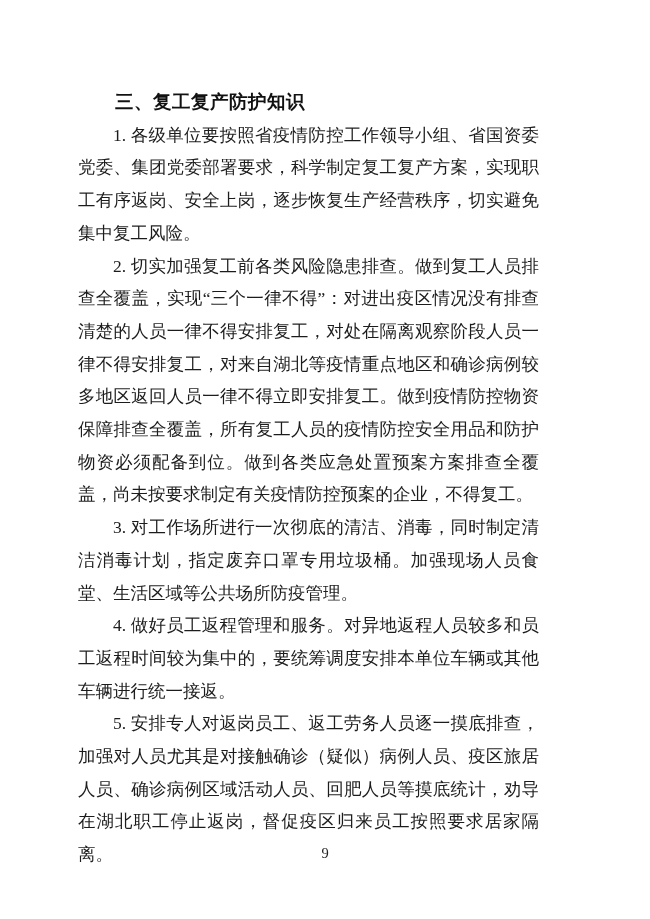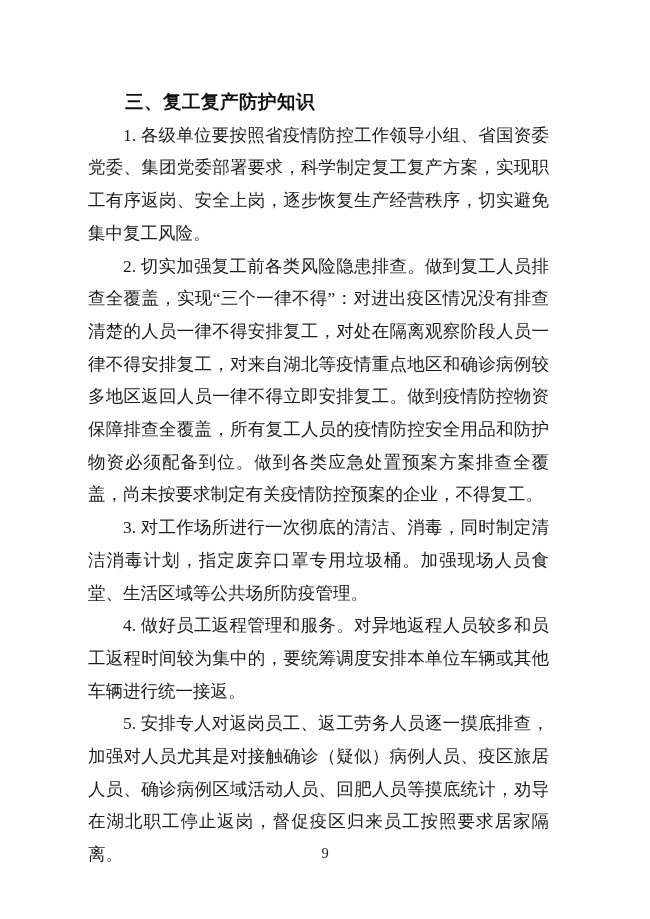--- a/index.html
+++ b/index.html
@@ -11,21 +11,21 @@
     position: relative;
     width: 650px;
     height: 919px;
     background: #ffffff;
     overflow: hidden;
     font-family: "Liberation Serif", "DejaVu Serif", serif;
     color: #1c1c1c;
   }
   .content {
     position: absolute;
-    left: 88px;
+    left: 78px;
     top: 86px;
     width: 461px;
   }
   .doc-heading {
     font-family: "Liberation Sans", "DejaVu Sans", sans-serif;
     font-weight: 700;
     font-size: 18.5px;
     line-height: 32.7px;
     text-indent: 2em;
     margin: 0;

